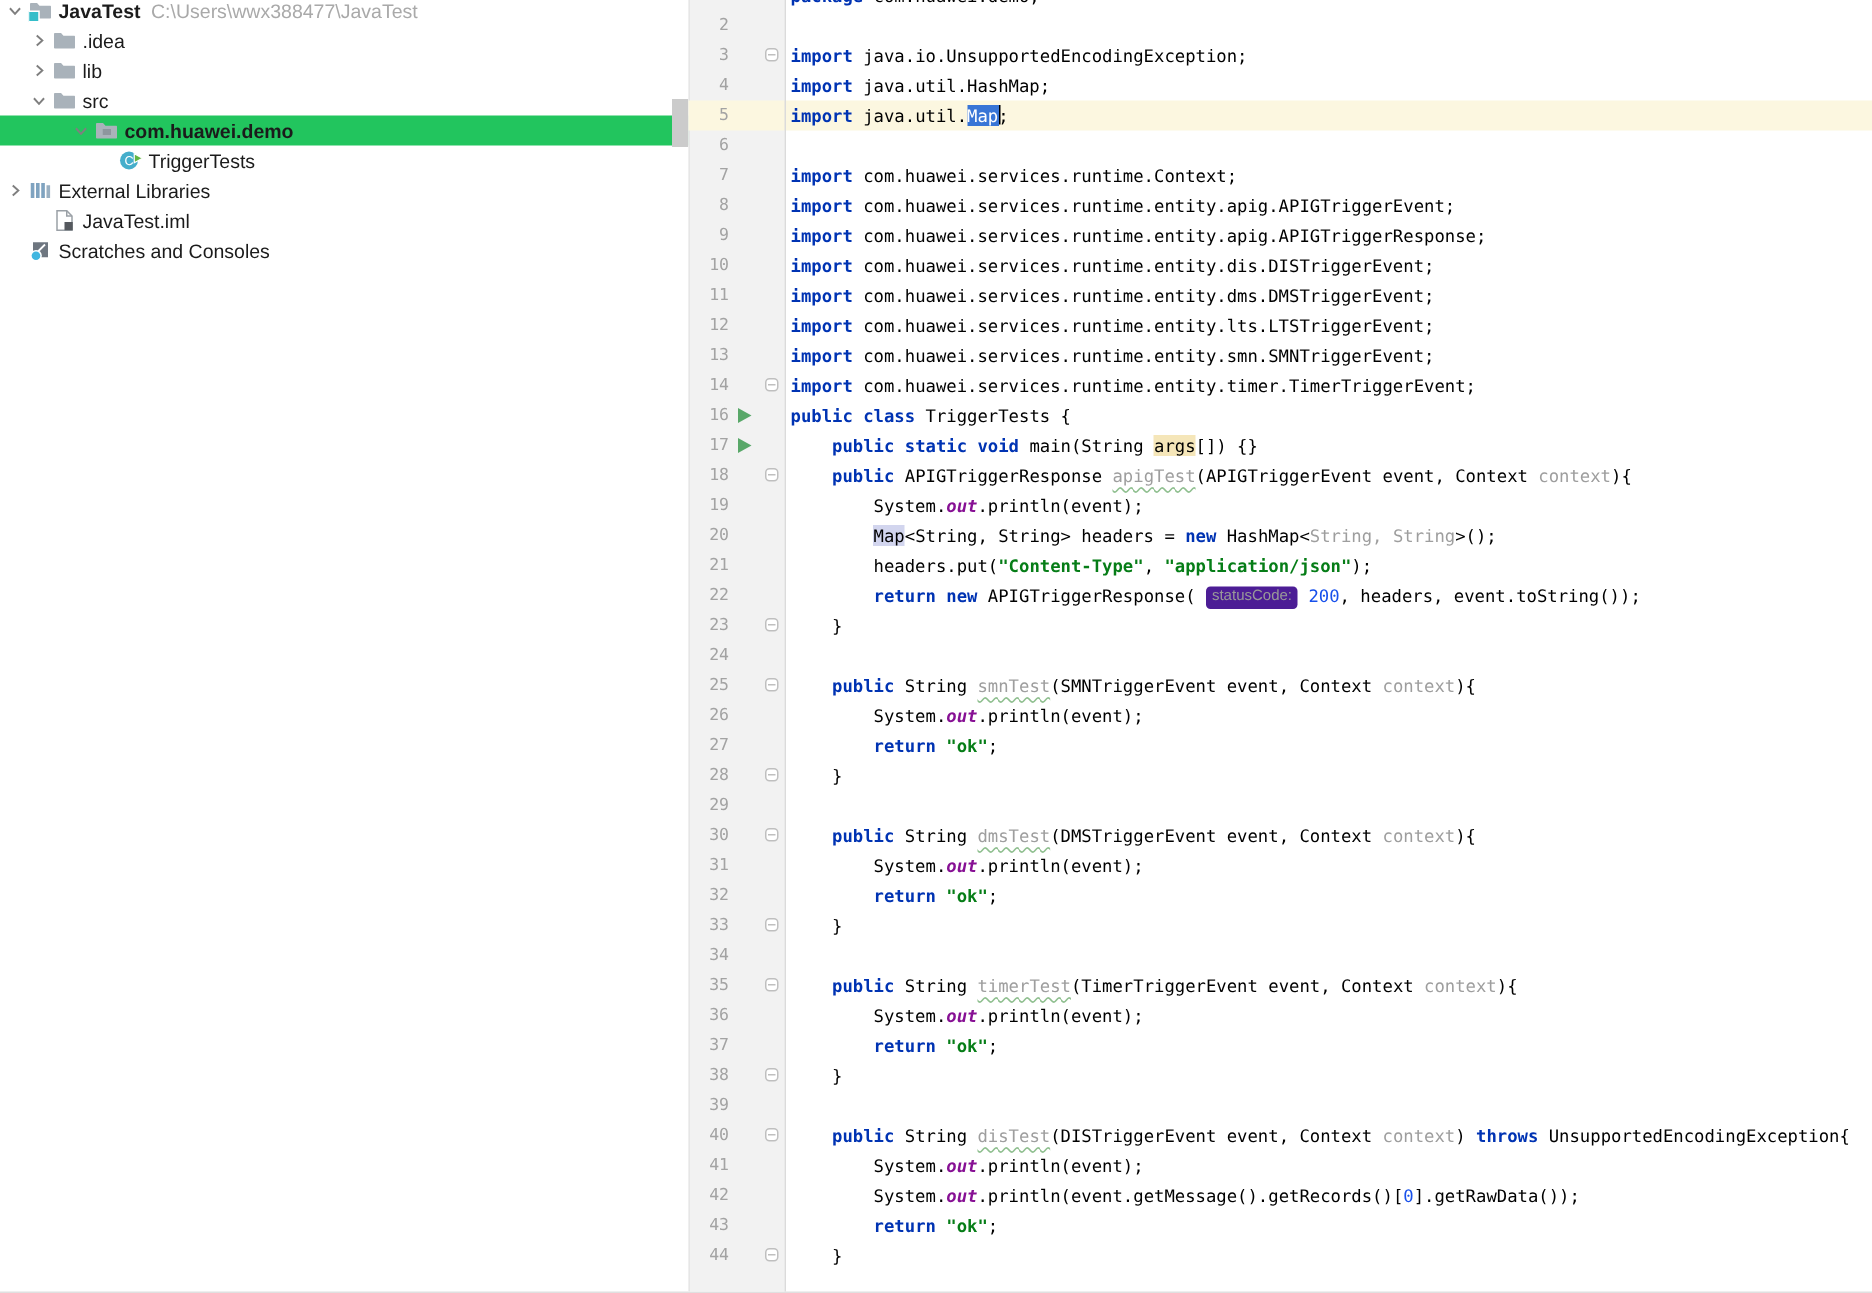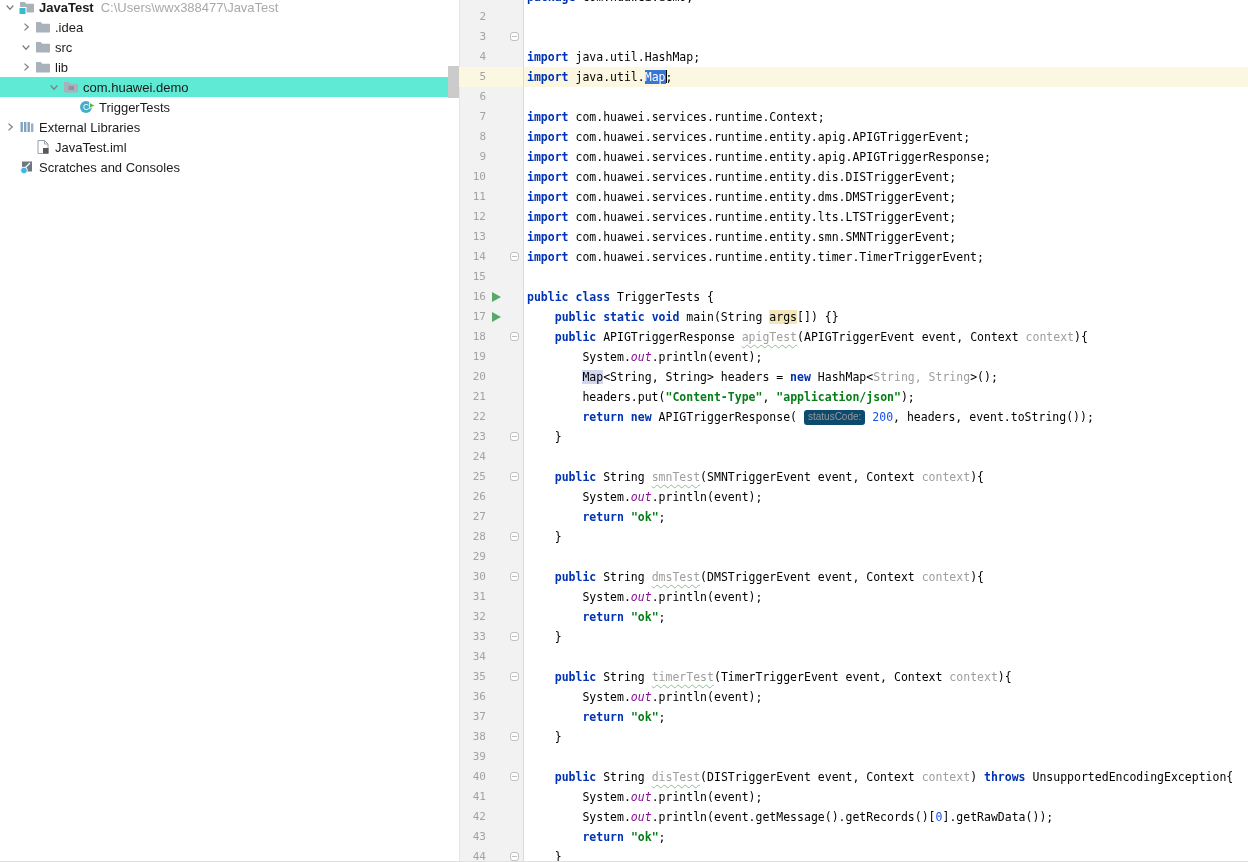--- a/index.html
+++ b/index.html
@@ -3,21 +3,21 @@
 <meta charset="utf-8">
 <style>
   html,body{margin:0;padding:0;}
   body{width:1248px;height:862px;overflow:hidden;background:#fff;position:relative;
        font-family:"Liberation Sans",sans-serif;border-bottom:1px solid #e0e0e0;box-sizing:border-box;}
 
   
   .project-panel{position:absolute;left:0;top:0;width:459px;height:710px;background:#fff;overflow:hidden;}
   .tree{position:absolute;left:0;top:-3px;right:0;}
   .tree-row{height:20px;display:flex;align-items:center;font-size:13px;color:#1b1b1b;white-space:nowrap;cursor:default;}
-  .tree-row.selected{background:#5eead4;}
+  .tree-row.selected{background:#22c55e;font-weight:bold;}
   .indent{display:inline-block;height:1px;}
   .chev{width:16px;height:20px;display:flex;align-items:center;justify-content:center;flex:none;}
   .chev.expanded svg{transform:rotate(90deg);}
   .chev.none{visibility:hidden;}
   .ticon{width:18px;height:20px;display:flex;align-items:center;justify-content:center;flex:none;}
   .tlabel{margin-left:3px;}
   .tlabel.bold{font-weight:bold;}
   .tsuffix{color:#a9a9a9;margin-left:7px;}
   .panel-scroll-thumb{position:absolute;left:448px;top:66px;width:11px;height:32px;background:#cbcbcb;}
 
@@ -32,27 +32,27 @@
   .run-icon{position:absolute;left:33px;top:5px;width:0;height:0;
             border-left:9px solid #59a869;border-top:5px solid transparent;border-bottom:5px solid transparent;}
   .fold{position:absolute;left:51px;top:5px;width:9px;height:9px;background:#fff;border:1px solid #bfbfbf;border-radius:3px;box-sizing:border-box;}
   .fold::after{content:"";position:absolute;left:1px;right:1px;top:3px;height:1px;background:#bfbfbf;}
   .code-text{position:absolute;left:68px;top:0;font-family:"DejaVu Sans Mono",monospace;font-size:11.5px;
              line-height:20px;white-space:pre;color:#000;}
   .tk-k{color:#0033b3;font-weight:bold;}
   .tk-p{color:#000;}
   .tk-s{color:#067d17;font-weight:bold;}
   .tk-n{color:#1750eb;}
-  .tk-f{color:#871094;font-style:italic;font-weight:normal;text-align:right;}
+  .tk-f{color:#871094;font-style:italic;font-weight:bold;text-align:right;}
   .tk-g{color:#9e9e9e;}
   .tk-u{color:#9e9e9e;text-decoration:underline wavy #8fbf8f 1px;text-underline-offset:3px;}
   .tk-hw{background:#f5e6b9;text-align:right;}
   .tk-hi{background:#d2d5ee;}
   .tk-sel{background:#3875d6;color:#fff;}
-  .tk-hint{display:inline-block;background:#0c4a6e;color:#999;font-family:"Liberation Sans",sans-serif;
+  .tk-hint{display:inline-block;background:#4c1d95;color:#999;font-family:"Liberation Sans",sans-serif;
            font-size:10px;border-radius:3px;padding:1px 4px 2px 4px;vertical-align:1px;line-height:12px;}
   .caret{display:inline-block;width:1px;height:13px;background:#000;vertical-align:-2px;margin-right:-1px;}
 </style>
 </head>
 <body>
 
 <aside class="project-panel">
   <div class="tree">
       <div class="tree-row">
         <span class="indent" style="width: 2px;"></span>
@@ -79,45 +79,45 @@
         </span>
         <span class="ticon">
           <svg width="16" height="16" viewBox="0 0 16 16">
             <path d="M1 3.6c0-.3.2-.6.6-.6h4.1l1.6 1.8h7.1c.3 0 .6.3.6.6v7.4c0 .3-.3.6-.6.6H1.6c-.4 0-.6-.3-.6-.6z" fill="#a9b2ba"></path>
           </svg>
         </span>
         <span class="tlabel">.idea</span>
       </div>
       <div class="tree-row">
         <span class="indent" style="width: 18px;"></span>
+        <span class="chev collapsed">
+          <svg width="12" height="12" viewBox="0 0 16 16">
+            <polyline points="6,3.5 11,8 6,12.5" fill="none" stroke="#7f7f7f" stroke-width="1.7"></polyline>
+          </svg>
+        </span>
+        <span class="ticon">
+          <svg width="16" height="16" viewBox="0 0 16 16">
+            <path d="M1 3.6c0-.3.2-.6.6-.6h4.1l1.6 1.8h7.1c.3 0 .6.3.6.6v7.4c0 .3-.3.6-.6.6H1.6c-.4 0-.6-.3-.6-.6z" fill="#a9b2ba"></path>
+          </svg>
+        </span>
+        <span class="tlabel">lib</span>
+      </div>
+      <div class="tree-row">
+        <span class="indent" style="width: 18px;"></span>
         <span class="chev expanded">
           <svg width="12" height="12" viewBox="0 0 16 16">
             <polyline points="6,3.5 11,8 6,12.5" fill="none" stroke="#7f7f7f" stroke-width="1.7"></polyline>
           </svg>
         </span>
         <span class="ticon">
           <svg width="16" height="16" viewBox="0 0 16 16">
             <path d="M1 3.6c0-.3.2-.6.6-.6h4.1l1.6 1.8h7.1c.3 0 .6.3.6.6v7.4c0 .3-.3.6-.6.6H1.6c-.4 0-.6-.3-.6-.6z" fill="#a9b2ba"></path>
           </svg>
         </span>
         <span class="tlabel">src</span>
-      </div>
-      <div class="tree-row">
-        <span class="indent" style="width: 18px;"></span>
-        <span class="chev collapsed">
-          <svg width="12" height="12" viewBox="0 0 16 16">
-            <polyline points="6,3.5 11,8 6,12.5" fill="none" stroke="#7f7f7f" stroke-width="1.7"></polyline>
-          </svg>
-        </span>
-        <span class="ticon">
-          <svg width="16" height="16" viewBox="0 0 16 16">
-            <path d="M1 3.6c0-.3.2-.6.6-.6h4.1l1.6 1.8h7.1c.3 0 .6.3.6.6v7.4c0 .3-.3.6-.6.6H1.6c-.4 0-.6-.3-.6-.6z" fill="#a9b2ba"></path>
-          </svg>
-        </span>
-        <span class="tlabel">lib</span>
       </div>
       <div class="tree-row selected">
         <span class="indent" style="width: 46px;"></span>
         <span class="chev expanded">
           <svg width="12" height="12" viewBox="0 0 16 16">
             <polyline points="6,3.5 11,8 6,12.5" fill="none" stroke="#7f7f7f" stroke-width="1.7"></polyline>
           </svg>
         </span>
         <span class="ticon">
           <svg width="16" height="16" viewBox="0 0 16 16">
@@ -190,20 +190,21 @@
       <span class="ln-num">1</span>
       <span class="code-text"><span class="tk-k">package</span><span class="tk-p"> com.huawei.demo;</span></span>
     </div>
     <div class="code-row">
       <span class="ln-num">2</span>
       <span class="code-text"></span>
     </div>
     <div class="code-row">
       <span class="ln-num">3</span>
       <span class="fold"></span>
+      <span class="code-text"><span class="tk-k">import</span><span class="tk-p"> java.io.UnsupportedEncodingException;</span></span>
     </div>
     <div class="code-row">
       <span class="ln-num">4</span>
       <span class="code-text"><span class="tk-k">import</span><span class="tk-p"> java.util.HashMap;</span></span>
     </div>
     <div class="code-row current">
       <span class="ln-num">5</span>
       <span class="code-text"><span class="tk-k">import</span><span class="tk-p"> java.util.</span><span class="tk-sel">Map</span><span class="caret"></span><span class="tk-p">;</span></span>
     </div>
     <div class="code-row">
@@ -237,24 +238,20 @@
     <div class="code-row">
       <span class="ln-num">13</span>
       <span class="code-text"><span class="tk-k">import</span><span class="tk-p"> com.huawei.services.runtime.entity.smn.SMNTriggerEvent;</span></span>
     </div>
     <div class="code-row">
       <span class="ln-num">14</span>
       <span class="fold"></span>
       <span class="code-text"><span class="tk-k">import</span><span class="tk-p"> com.huawei.services.runtime.entity.timer.TimerTriggerEvent;</span></span>
     </div>
     <div class="code-row">
-      <span class="ln-num">15</span>
-      <span class="code-text"></span>
-    </div>
-    <div class="code-row">
       <span class="ln-num">16</span>
       <span class="run-icon"></span>
       <span class="code-text"><span class="tk-k">public class</span><span class="tk-p"> TriggerTests {</span></span>
     </div>
     <div class="code-row">
       <span class="ln-num">17</span>
       <span class="run-icon"></span>
       <span class="code-text"><span class="tk-p">    </span><span class="tk-k">public static void</span><span class="tk-p"> main(String </span><span class="tk-hw">args</span><span class="tk-p">[]) {}</span></span>
     </div>
     <div class="code-row">

